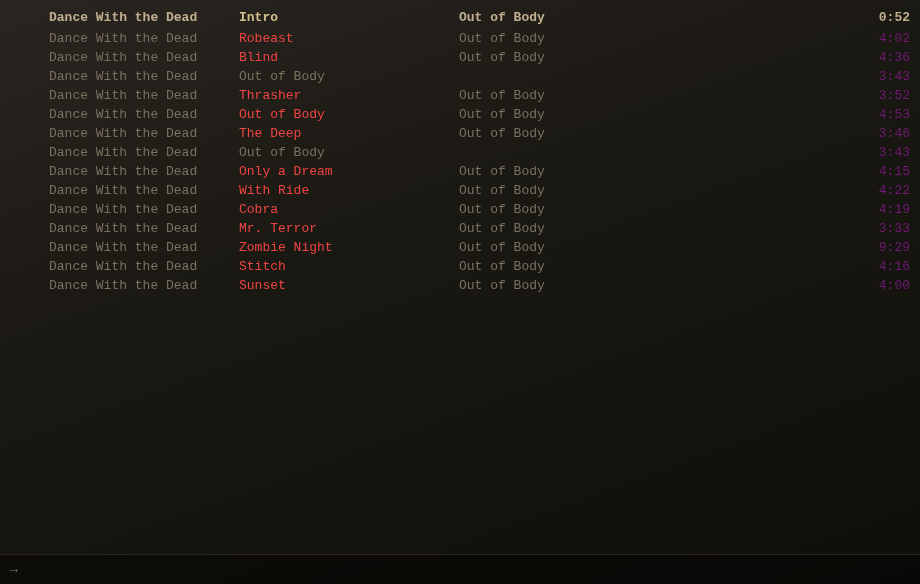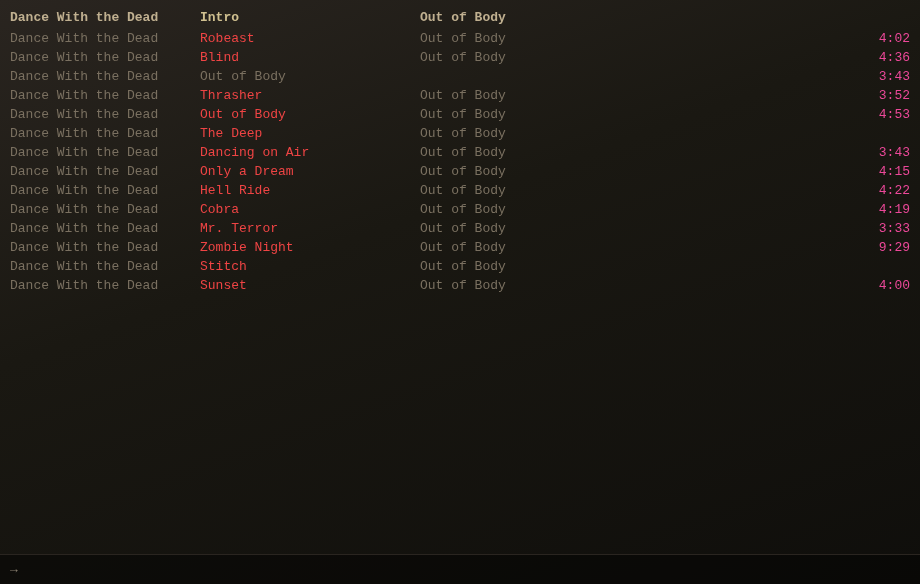--- a/index.html
+++ b/index.html
@@ -36,20 +36,21 @@
       font-weight: bold;
       margin-bottom: 2px;
     }
 
     .col-artist {
       width: 190px;
       flex-shrink: 0;
       color: #7a7060;
       white-space: nowrap;
       overflow: hidden;
+      margin-left: 39px;
     }
 
     .track-row.header .col-artist {
       color: #c0b090;
     }
 
     .col-title {
       width: 220px;
       flex-shrink: 0;
       color: #ef4444;
@@ -69,21 +70,21 @@
       overflow: hidden;
     }
 
     .track-row.header .col-album {
       color: #c0b090;
     }
 
     .col-duration {
       flex: 1;
       text-align: right;
-      color: #ec4899;
+      color: #701a75;
       white-space: nowrap;
     }
 
     .track-row.header .col-duration {
       color: #c0b090;
     }
 
     .bottom-bar {
       position: absolute;
       bottom: 0;
@@ -104,20 +105,21 @@
   </style>
 </head>
 <body>
 
 <div class="track-list">
 
   <div class="track-row header">
     <span class="col-artist">Dance With the Dead</span>
     <span class="col-title">Intro</span>
     <span class="col-album">Out of Body</span>
+    <span class="col-duration">0:52</span>
   </div>
 
 <div class="track-row">
       <span class="col-artist">Dance With the Dead</span>
       <span class="col-title">Robeast</span>
       <span class="col-album">Out of Body</span>
       <span class="col-duration">4:02</span>
     </div>
     <div class="track-row">
       <span class="col-artist">Dance With the Dead</span>
@@ -139,36 +141,36 @@
     <div class="track-row">
       <span class="col-artist">Dance With the Dead</span>
       <span class="col-title">Out of Body</span>
       <span class="col-album">Out of Body</span>
       <span class="col-duration">4:53</span>
     </div>
     <div class="track-row">
       <span class="col-artist">Dance With the Dead</span>
       <span class="col-title">The Deep</span>
       <span class="col-album">Out of Body</span>
-    </div>
-    <div class="track-row">
-      <span class="col-artist">Dance With the Dead</span>
-      <span class="col-title">Dancing on Air</span>
+      <span class="col-duration">3:46</span>
+    </div>
+    <div class="track-row">
+      <span class="col-artist">Dance With the Dead</span>
       <span class="col-album">Out of Body</span>
       <span class="col-duration">3:43</span>
     </div>
     <div class="track-row">
       <span class="col-artist">Dance With the Dead</span>
       <span class="col-title">Only a Dream</span>
       <span class="col-album">Out of Body</span>
       <span class="col-duration">4:15</span>
     </div>
     <div class="track-row">
       <span class="col-artist">Dance With the Dead</span>
-      <span class="col-title">Hell Ride</span>
+      <span class="col-title">With Ride</span>
       <span class="col-album">Out of Body</span>
       <span class="col-duration">4:22</span>
     </div>
     <div class="track-row">
       <span class="col-artist">Dance With the Dead</span>
       <span class="col-title">Cobra</span>
       <span class="col-album">Out of Body</span>
       <span class="col-duration">4:19</span>
     </div>
     <div class="track-row">
@@ -180,20 +182,21 @@
     <div class="track-row">
       <span class="col-artist">Dance With the Dead</span>
       <span class="col-title">Zombie Night</span>
       <span class="col-album">Out of Body</span>
       <span class="col-duration">9:29</span>
     </div>
     <div class="track-row">
       <span class="col-artist">Dance With the Dead</span>
       <span class="col-title">Stitch</span>
       <span class="col-album">Out of Body</span>
+      <span class="col-duration">4:16</span>
     </div>
     <div class="track-row">
       <span class="col-artist">Dance With the Dead</span>
       <span class="col-title">Sunset</span>
       <span class="col-album">Out of Body</span>
       <span class="col-duration">4:00</span>
     </div>
   </div>
 
 <div class="bottom-bar">

